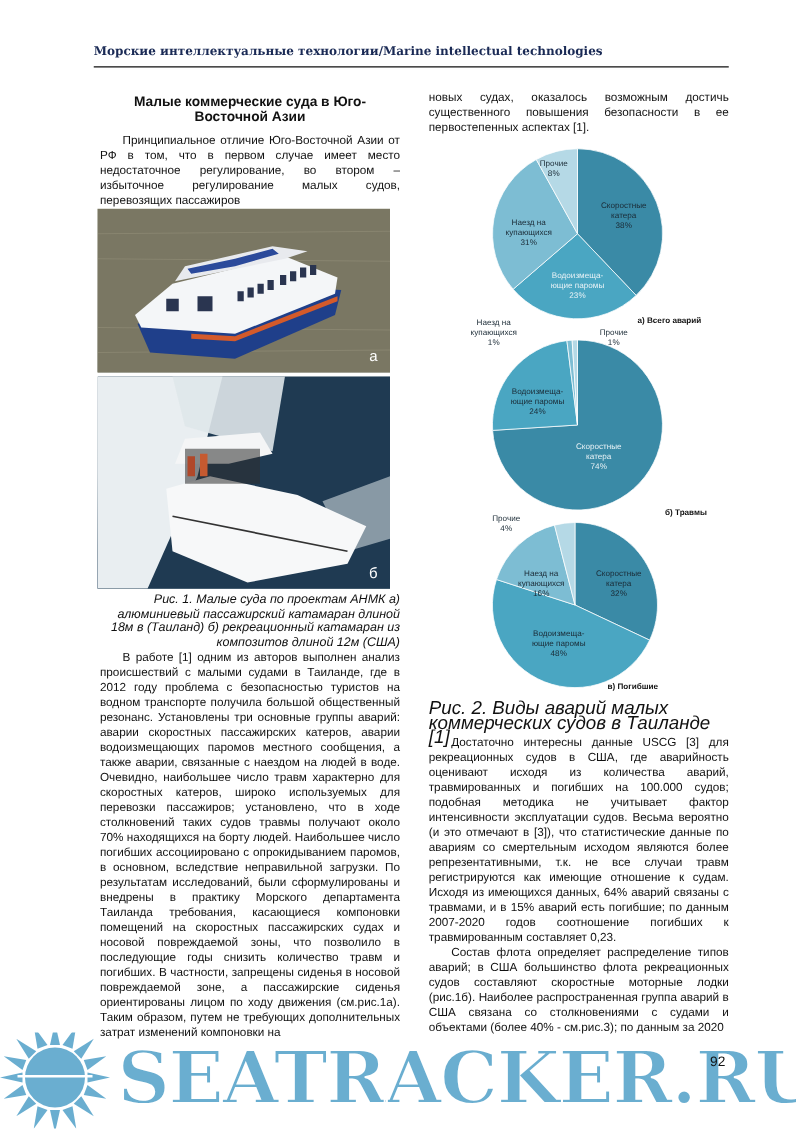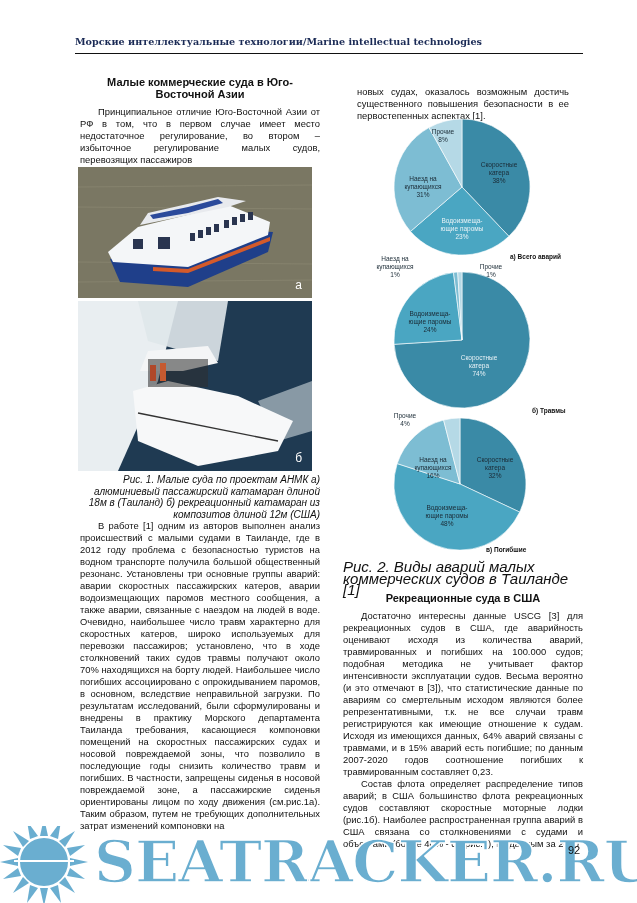--- a/index.html
+++ b/index.html
@@ -4,21 +4,21 @@
 <style>
   html, body { margin:0; padding:0; background:#ffffff; }
   body { width:637px; height:903px; position:relative; overflow:hidden; font-family:"Liberation Sans", sans-serif; color:#111; }
   .header { position:absolute; left:75px; top:36px; width:508px; height:16px; font-family:"DejaVu Serif", serif; font-weight:bold; font-size:9.6px; color:#1a2a55; display:flex; justify-content:space-between; }
   .header-rule { position:absolute; left:75px; top:53px; width:508px; height:1.3px; background:#111; }
   .col { position:absolute; font-size:9.4px; line-height:12px; text-align:justify; }
   .col-left { left:80px; top:72px; width:240px; }
   .col-right { left:343px; top:72px; width:240px; }
   .h2 { font-weight:bold; text-align:center; font-size:11px; line-height:12px; margin:4px 0 6px 0; }
   .p { text-indent:18px; margin:0; }
-  .p-noindent { text-indent:0; margin:14px; }
+  .p-noindent { text-indent:0; margin:0; }
   .photo { position:absolute; left:78px; width:234px; overflow:hidden; }
   .photo-a { top:167px; height:131px; background:linear-gradient(180deg,#8a8a74 0%,#6f6c5a 50%,#55553f 100%); }
   .photo-b { top:301px; height:170px; background:linear-gradient(160deg,#e8eef0 0%,#c9d4d8 30%,#3d5a70 55%,#1e3c52 100%); }
   .photo-label { position:absolute; right:10px; bottom:6px; color:#fff; font-size:12px; }
   .fig1-caption { position:absolute; left:80px; top:474px; width:240px; font-style:italic; font-size:10px; line-height:11.5px; text-align:right; }
   .pie-wrap { position:absolute; }
   .pie-label { position:absolute; font-size:6.5px; line-height:8px; text-align:center; color:#1a2a35; }
   .pie-label.light { color:#e8f2f6; }
   .pie-sub { position:absolute; font-size:6.5px; font-weight:bold; color:#111; }
   .fig2-caption { position:absolute; left:343px; top:561px; width:240px; font-style:italic; font-size:15px; line-height:11.5px; text-align:left; }
@@ -145,21 +145,20 @@
   <div class="pie-label" style="left:80px;top:40px;width:46px;">Скоростные<br>катера<br>32%</div>
   <div class="pie-label" style="left:26px;top:88px;width:58px;">Водоизмеща-<br>ющие паромы<br>48%</div>
   <div class="pie-label" style="left:16px;top:40px;width:50px;">Наезд на<br>купающихся<br>16%</div>
   <div class="pie-label" style="left:-2px;top:-4px;width:30px;">Прочие<br>4%</div>
   <div class="pie-sub" style="left:94px;top:130px;">в) Погибшие</div>
 </div>
 
 <div class="fig2-caption">Рис. 2. Виды аварий малых коммерческих судов в Таиланде [1]</div>
 
 <div class="col col-right" style="top:588px;">
-  <div class="h2">Рекреационные суда в США</div>
   <p class="p">Достаточно интересны данные USCG [3] для рекреационных судов в США, где аварийность оценивают исходя из количества аварий, травмированных и погибших на 100.000 судов; подобная методика не учитывает фактор интенсивности эксплуатации судов. Весьма вероятно (и это отмечают в [3]), что статистические данные по авариям со смертельным исходом являются более репрезентативными, т.к. не все случаи травм регистрируются как имеющие отношение к судам. Исходя из имеющихся данных, 64% аварий связаны с травмами, и в 15% аварий есть погибшие; по данным 2007-2020 годов соотношение погибших к травмированным составляет 0,23.</p>
   <p class="p">Состав флота определяет распределение типов аварий; в США большинство флота рекреационных судов составляют скоростные моторные лодки (рис.1б). Наиболее распространенная группа аварий в США связана со столкновениями с судами и объектами (более 40% - см.рис.3); по данным за 2020</p>
 </div>
 
 <svg class="watermark" width="637" height="77" viewBox="0 826 637 77">
   <g transform="translate(44,862)" fill="#6aaed0">
     <circle r="24"></circle>
     <g>
       <polygon points="0,-44 4,-26 -4,-26"></polygon>
       <polygon points="0,44 4,26 -4,26"></polygon>

